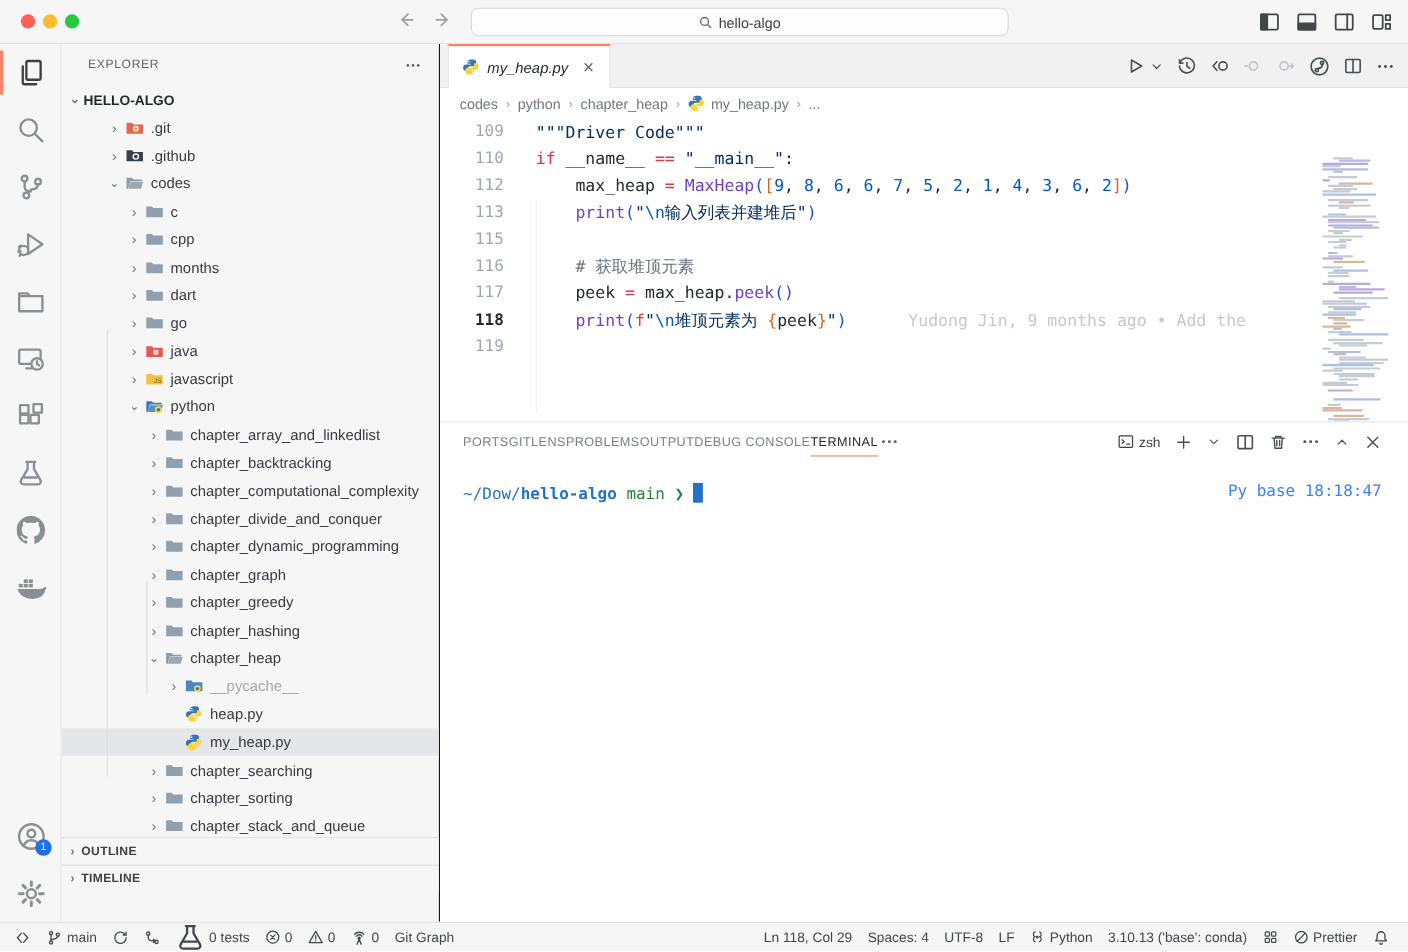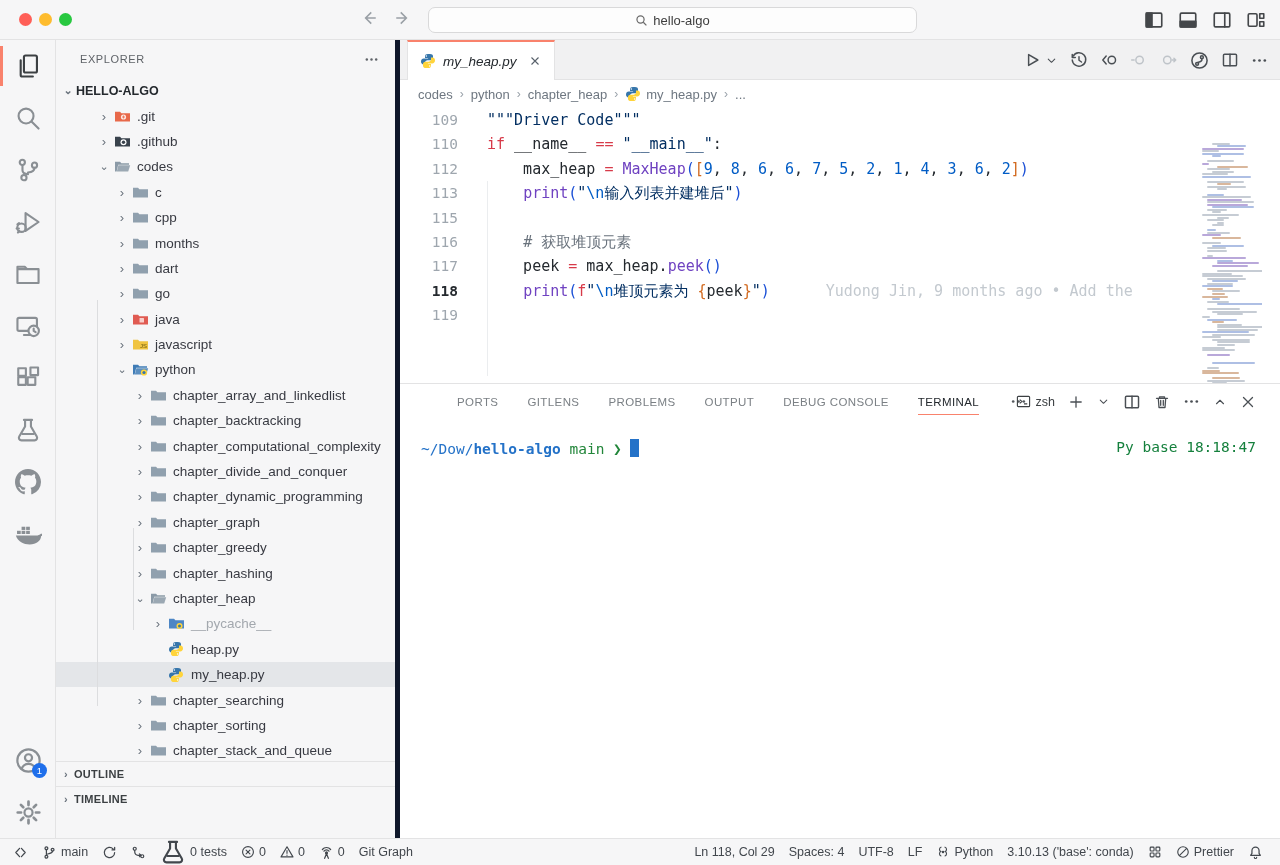--- a/index.html
+++ b/index.html
@@ -16,21 +16,21 @@
 
   
   #activitybar { position:absolute; left:0; top:40px; width:56px; height:798px; background:#f6f6f7; border-right:1px solid #e3e3e4; }
   .ab-item { position:relative; width:56px; height:52px; display:flex; align-items:center; justify-content:center; color:#8a8f94; cursor:pointer; }
   .ab-item.active { color:#3c4043; }
   .ab-item.active::before { content:""; position:absolute; left:0; top:6px; bottom:6px; width:2.5px; background:#f9826c; }
   .ab-bottom { position:absolute; bottom:0; left:0; width:56px; }
   .ab-badge { position:absolute; right:9px; bottom:8px; min-width:15px; height:15px; border-radius:8px; background:#1f6feb; color:#fff; font-size:9.5px; display:flex; align-items:center; justify-content:center; padding:0 3px; }
 
   
-  #sidebar { position:absolute; left:56px; top:40px; width:344px; height:798px; background:#f6f6f7; border-right:5px solid #0f172a; overflow:hidden; }
+  #sidebar { position:absolute; left:56px; top:40px; width:344px; height:798px; background:#f6f6f7; border-right:1px solid #0f172a; overflow:hidden; }
   #sidebar-header { height:38px; display:flex; align-items:center; justify-content:space-between; padding:0 16px 0 24px; }
   #sidebar-title { font-size:11px; letter-spacing:.6px; color:#5f6368; }
   #tree { position:relative; }
   .trow { position:relative; height:25.4px; display:flex; align-items:center; font-size:13.5px; color:#383a42; cursor:pointer; white-space:nowrap; }
   .trow.selected { background:#e4e6e9; }
   .trow.root { font-weight:bold; font-size:12.5px; color:#24292e; }
   .trow .chev { width:16px; display:flex; justify-content:center; color:#6a737d; font-size:11px; flex:0 0 16px; }
   .trow .ficon { width:17px; height:16px; margin:0 6px 0 2px; flex:0 0 17px; display:flex; align-items:center; }
   .trow.dim .tlabel { color:#a3a8ae; }
   .guide { position:absolute; width:1px; background:#dcdddf; }
@@ -54,31 +54,31 @@
   .fg { color:#24292e; } .k { color:#d73a49; } .s { color:#032f62; } .c { color:#6a737d; }
   .fn { color:#6f42c1; } .n { color:#005cc5; } .p1 { color:#1a4fd6; } .p2 { color:#d2691e; } .e { color:#005cc5; }
   .blame { color:#c3c9cf; margin-left:56px; }
   #indent-guide { position:absolute; left:87px; top:73px; width:1px; height:195px; background:#ebedef; }
   #minimap { position:absolute; right:18px; top:32px; width:62px; height:245px; overflow:hidden; }
   .mm-line { position:absolute; height:2px; border-radius:1px; }
   #overview-ruler { position:absolute; right:0; top:0; width:18px; height:343px; }
 
   
   #panel { position:absolute; left:400px; top:383px; width:880px; height:455px; background:#fff; border-top:1px solid #e3e3e4; }
-  #panel-tabs { position:absolute; left:21px; top:0; height:35px; display:flex; gap:29px; align-items:center;margin-left:36px; }
+  #panel-tabs { position:absolute; left:21px; top:0; height:35px; display:flex; align-items:center; }
   .ptab { font-size:11.5px; letter-spacing:.4px; color:#7b8085; cursor:pointer; height:35px; display:flex; align-items:center; position:relative; }
   .ptab.active { color:#24292e; }
   .ptab.active::after { content:""; position:absolute; left:0; right:0; bottom:4px; height:1.5px; background:#f9826c; }
   #panel-tab-more { color:#55595e; margin-left:2px; }
   #panel-actions { position:absolute; right:24px; top:0; height:35px; display:flex; align-items:center; gap:13px; color:#4a4f54; }
   #zsh-item { display:flex; align-items:center; gap:5px; font-size:12.5px; color:#3c4043; }
   #terminal { position:absolute; left:21px; top:55px; right:24px; font-family:"DejaVu Sans Mono","Liberation Mono",monospace; font-size:14.5px; display:flex; justify-content:space-between; }
   .tp { color:#2472c8; } .tb { color:#2472c8; font-weight:bold; } .tg { color:#22863a; }
   #term-cursor { display:inline-block; width:9px; height:18px; background:#2472c8; vertical-align:-3px; margin-left:8px; }
-  #term-right { color:#15803d; }
+  #term-right { color:#3b82f6; }
 
   
   #statusbar { position:absolute; left:0; top:838px; width:1280px; height:27px; background:#f6f6f7; border-top:1px solid #e3e3e4; display:flex; align-items:center; justify-content:space-between; padding:0 10px 0 6px; color:#42474d; font-size:12.5px; }
   .sb-group { display:flex; align-items:center; height:27px; }
   .sb-item { display:flex; align-items:center; gap:4px; padding:0 7px; height:22px; cursor:pointer; white-space:nowrap; }
   .sb-item svg { display:block; }
 
   svg { display:block; }
 </style>
 </head>

